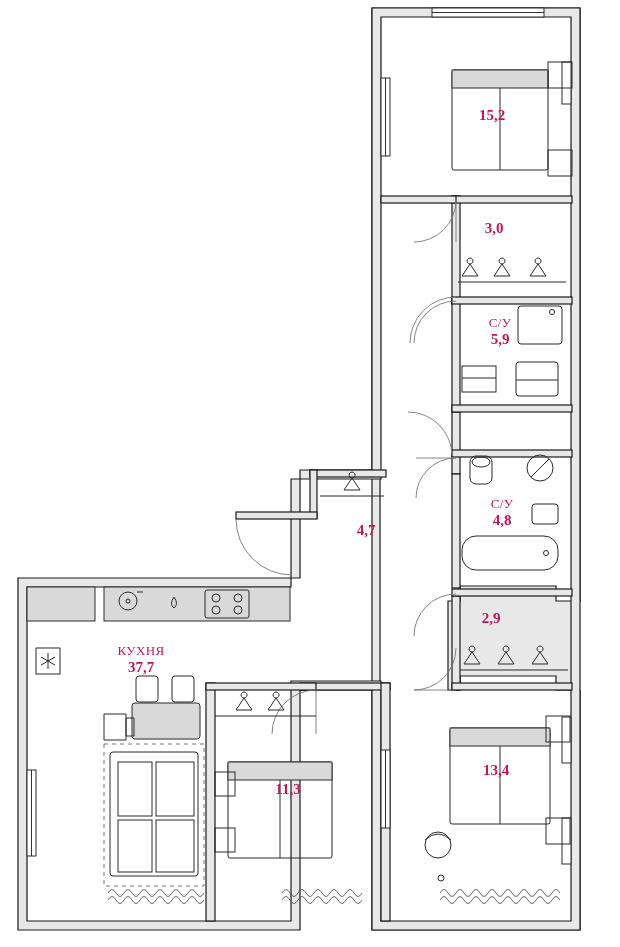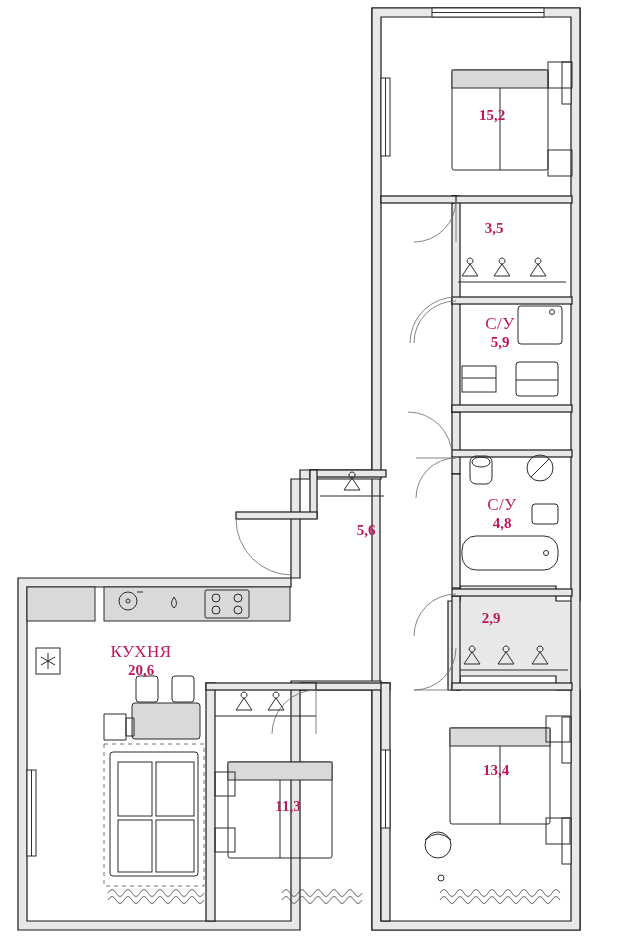--- a/index.html
+++ b/index.html
@@ -1,19 +1,19 @@
 <!DOCTYPE html>
 <html><head>
 <meta charset="utf-8">
 <style>
   html,body{margin:0;padding:0;background:#ffffff;}
   body{width:620px;height:947px;position:relative;font-family:"Liberation Serif",serif;overflow:hidden;}
   #plan{position:absolute;left:0;top:0;width:620px;height:947px;}
   .lbl{position:absolute;text-align:center;color:#be185d;font-family:"Liberation Serif",serif;line-height:1.15;white-space:nowrap;}
-  .lbl .name{font-size:17px;letter-spacing:.4px;}
+  .lbl .name{font-size:13px;letter-spacing:.4px;}
   .lbl .area{font-size:15px;font-weight:bold;}
   .lbl.big .area{font-size:15px;font-weight:bold;}
 </style>
 </head>
 <body>
 
 <svg id="plan" viewBox="0 0 620 947" xmlns="http://www.w3.org/2000/svg">
   <defs>
     <style>
       .w{fill:#e8e8e8;stroke:#1a1a1a;stroke-width:1.2;}
@@ -237,49 +237,49 @@
 
 </svg>
 
 <div class="lbl" style="left:492px;top:116px;transform:translate(-50%,-50%);">
   <div class="name"></div>
   <div class="area">15,2</div>
 </div>
 
 <div class="lbl" style="left:494px;top:229px;transform:translate(-50%,-50%);">
   <div class="name"></div>
-  <div class="area">3,5</div>
+  <div class="area">3,0</div>
 </div>
 
 <div class="lbl" style="left:500px;top:332px;transform:translate(-50%,-50%);">
   <div class="name">С/У</div>
   <div class="area">5,9</div>
 </div>
 
 <div class="lbl" style="left:502px;top:513px;transform:translate(-50%,-50%);">
   <div class="name">С/У</div>
   <div class="area">4,8</div>
 </div>
 
 <div class="lbl" style="left:366px;top:531px;transform:translate(-50%,-50%);">
   <div class="name"></div>
-  <div class="area">5,6</div>
+  <div class="area">4,7</div>
 </div>
 
 <div class="lbl" style="left:491px;top:619px;transform:translate(-50%,-50%);">
   <div class="name"></div>
   <div class="area">2,9</div>
 </div>
 
 <div class="lbl big" style="left:110px;top:660px;transform:translate(-50%,-50%);margin-left:31px;">
   <div class="name">КУХНЯ</div>
-  <div class="area">20,6</div>
-</div>
-
-<div class="lbl" style="left:288px;top:807px;transform:translate(-50%,-50%);">
+  <div class="area">37,7</div>
+</div>
+
+<div class="lbl" style="left:288px;top:790px;transform:translate(-50%,-50%);">
   <div class="name"></div>
   <div class="area">11,3</div>
 </div>
 
 <div class="lbl" style="left:496px;top:771px;transform:translate(-50%,-50%);">
   <div class="name"></div>
   <div class="area">13,4</div>
 </div>
 
 </body></html>

